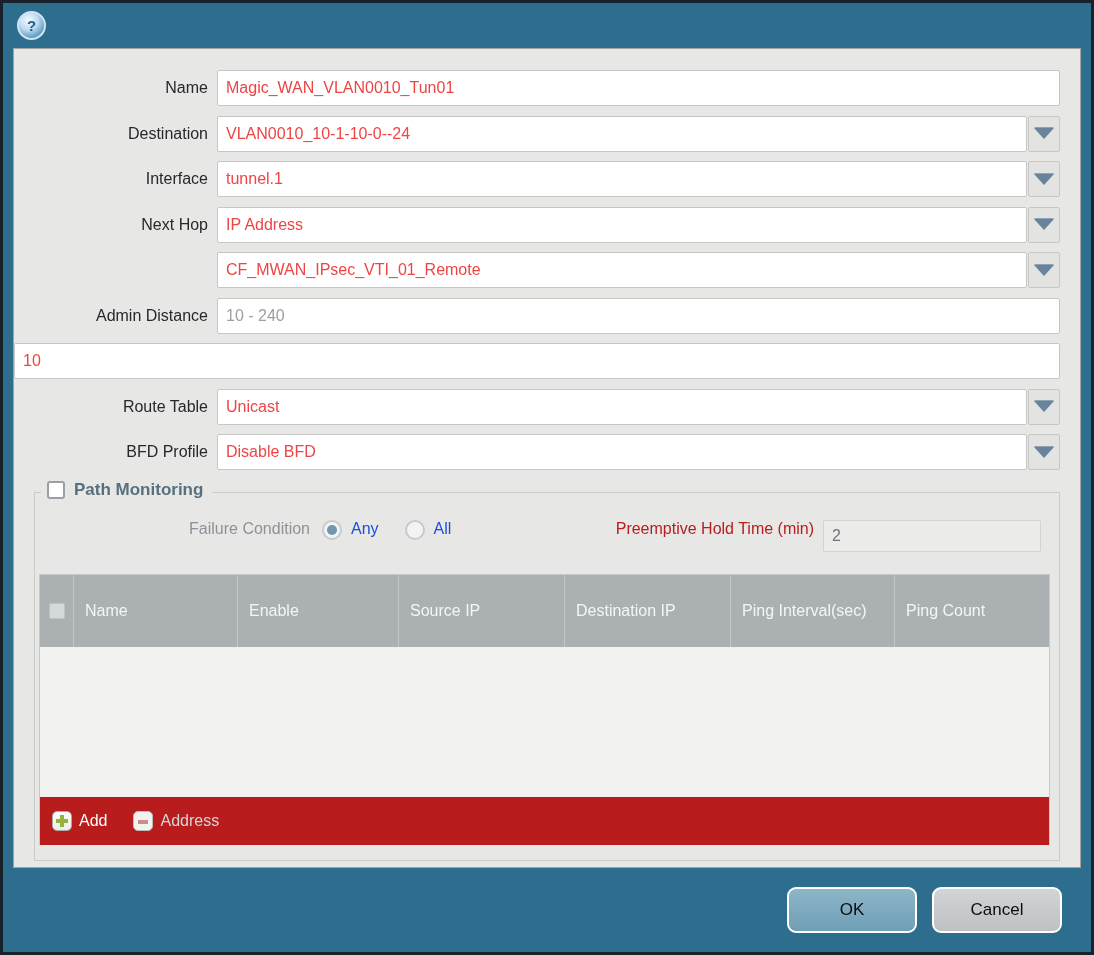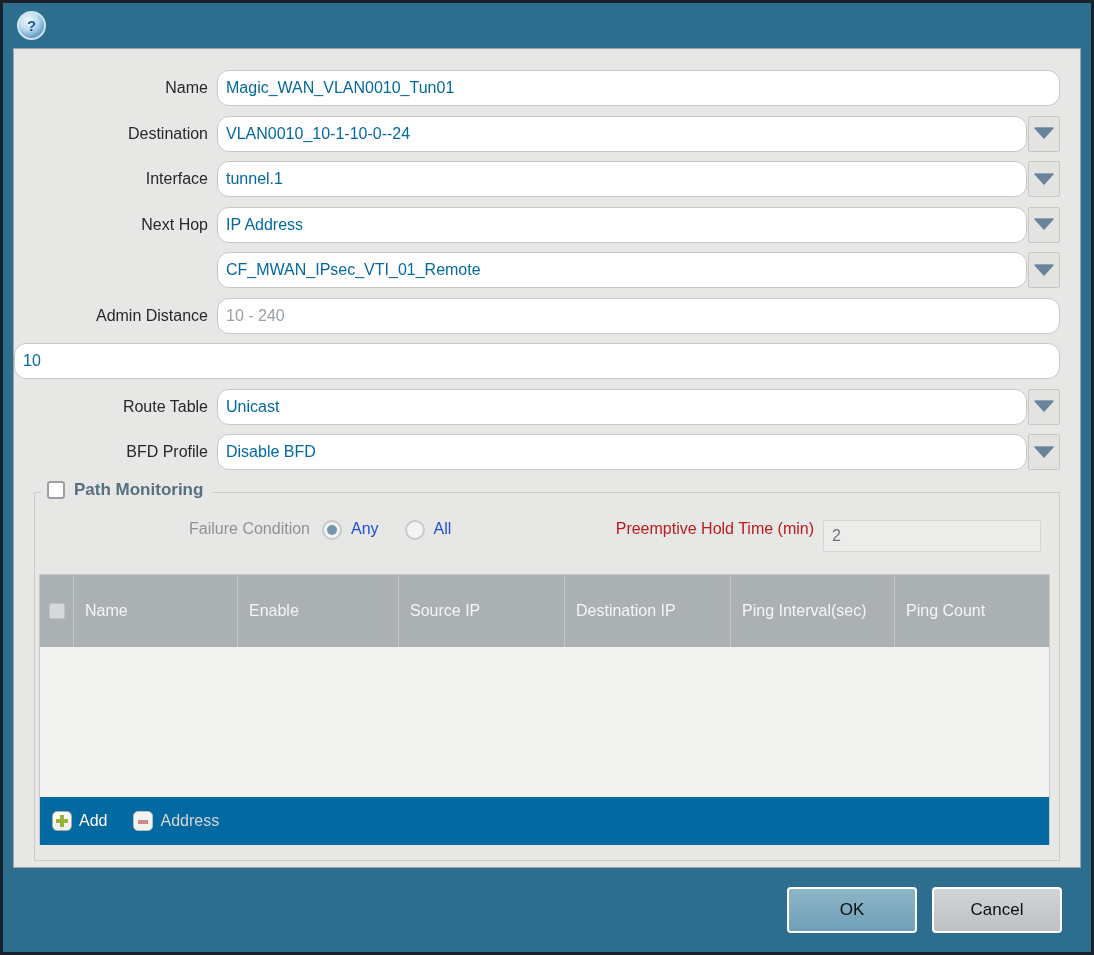--- a/index.html
+++ b/index.html
@@ -25,22 +25,22 @@
   }
   
   .frow{display:flex;align-items:stretch;height:36px;margin:0 20px 9.5px 0;}
   .flabel{
     width:194px;flex:0 0 194px;display:flex;align-items:center;justify-content:flex-end;
     padding-right:9px;font-size:16px;color:#26282a;white-space:nowrap;
   }
   .fctrl{flex:1;display:flex;}
   .txt{
     flex:1;min-width:0;height:36px;box-sizing:border-box;
-    border:1px solid #c7c7c6;background:#fff;border-radius:12px;
-    font-family:inherit;font-size:16px;color:#0369a1;padding:0 8px;outline:none;
+    border:1px solid #c7c7c6;background:#fff;border-radius:2px;
+    font-family:inherit;font-size:16px;color:#ef4444;padding:0 8px;outline:none;
   }
   .txt::placeholder{color:#9ba1a7;}
   .dd{
     width:32px;flex:0 0 32px;margin-left:1px;box-sizing:border-box;
     border:1px solid #c7c7c6;border-radius:2px;background:#e3e3e2;
     display:flex;align-items:center;justify-content:center;cursor:pointer;
   }
   .dd .arrow{
     width:0;height:0;border-left:10px solid transparent;border-right:10px solid transparent;
     border-top:11px solid #69839a;filter:drop-shadow(0 -1px 0 #8fa3b4);
@@ -91,42 +91,42 @@
     color:#f4f6f6;font-size:16px;border-right:1px solid #c3c7c9;line-height:1.25;
   }
   .th:last-child{border-right:none;}
   .th-chk{justify-content:center;padding:0;}
   .chk2{
     width:16px;height:16px;box-sizing:border-box;background:#d6d9da;
     border:1px solid #c0c3c5;border-radius:2px;
   }
   .tbody{height:150px;background:#f2f2f1;}
   .tfoot{
-    height:48px;background:#0369a1;display:flex;align-items:center;
+    height:48px;background:#b91c1c;display:flex;align-items:center;
     padding:0 12px;gap:26px;
   }
   .tool{display:flex;align-items:center;gap:7px;cursor:pointer;}
   .icon-sq{
     position:relative;width:20px;height:20px;box-sizing:border-box;border-radius:5px;
     background:linear-gradient(#fdfdfc,#ececeb);border:1px solid #a9a9a8;flex:0 0 20px;
   }
   .icon-plus::before{content:"";position:absolute;left:3px;right:3px;top:7px;height:4px;background:#95b23c;}
   .icon-plus::after{content:"";position:absolute;top:3px;bottom:3px;left:7px;width:4px;background:#95b23c;}
   .icon-minus::before{content:"";position:absolute;left:4px;right:4px;top:8px;height:4px;background:#cf8a8a;}
   .tool-label{font-size:16px;color:#fdfdfd;}
   .tool.disabled{cursor:default;}
   .tool.disabled .tool-label{color:#d4d7d8;}
   .tool.disabled .icon-sq{border-color:#bcbcbb;background:#f2f2f1;}
   
   .footer{
     position:absolute;left:0;right:0;bottom:0;height:84px;
     display:flex;align-items:center;justify-content:flex-end;gap:15px;padding-right:29px;
   }
   .btn{
-    width:130px;height:46px;box-sizing:border-box;border-radius:4px;border:2px solid #fff;
+    width:130px;height:46px;box-sizing:border-box;border-radius:9px;border:2px solid #fff;
     display:flex;align-items:center;justify-content:center;font-size:17px;color:#0e0e0e;
     cursor:pointer;font-family:inherit;
   }
   .btn-ok{background:linear-gradient(#8eb5c8,#6f9fb7);}
   .btn-cancel{background:linear-gradient(#d2d5d7,#bdc1c3);}
 </style>
 </head>
 <body>
 
 <div class="window">

